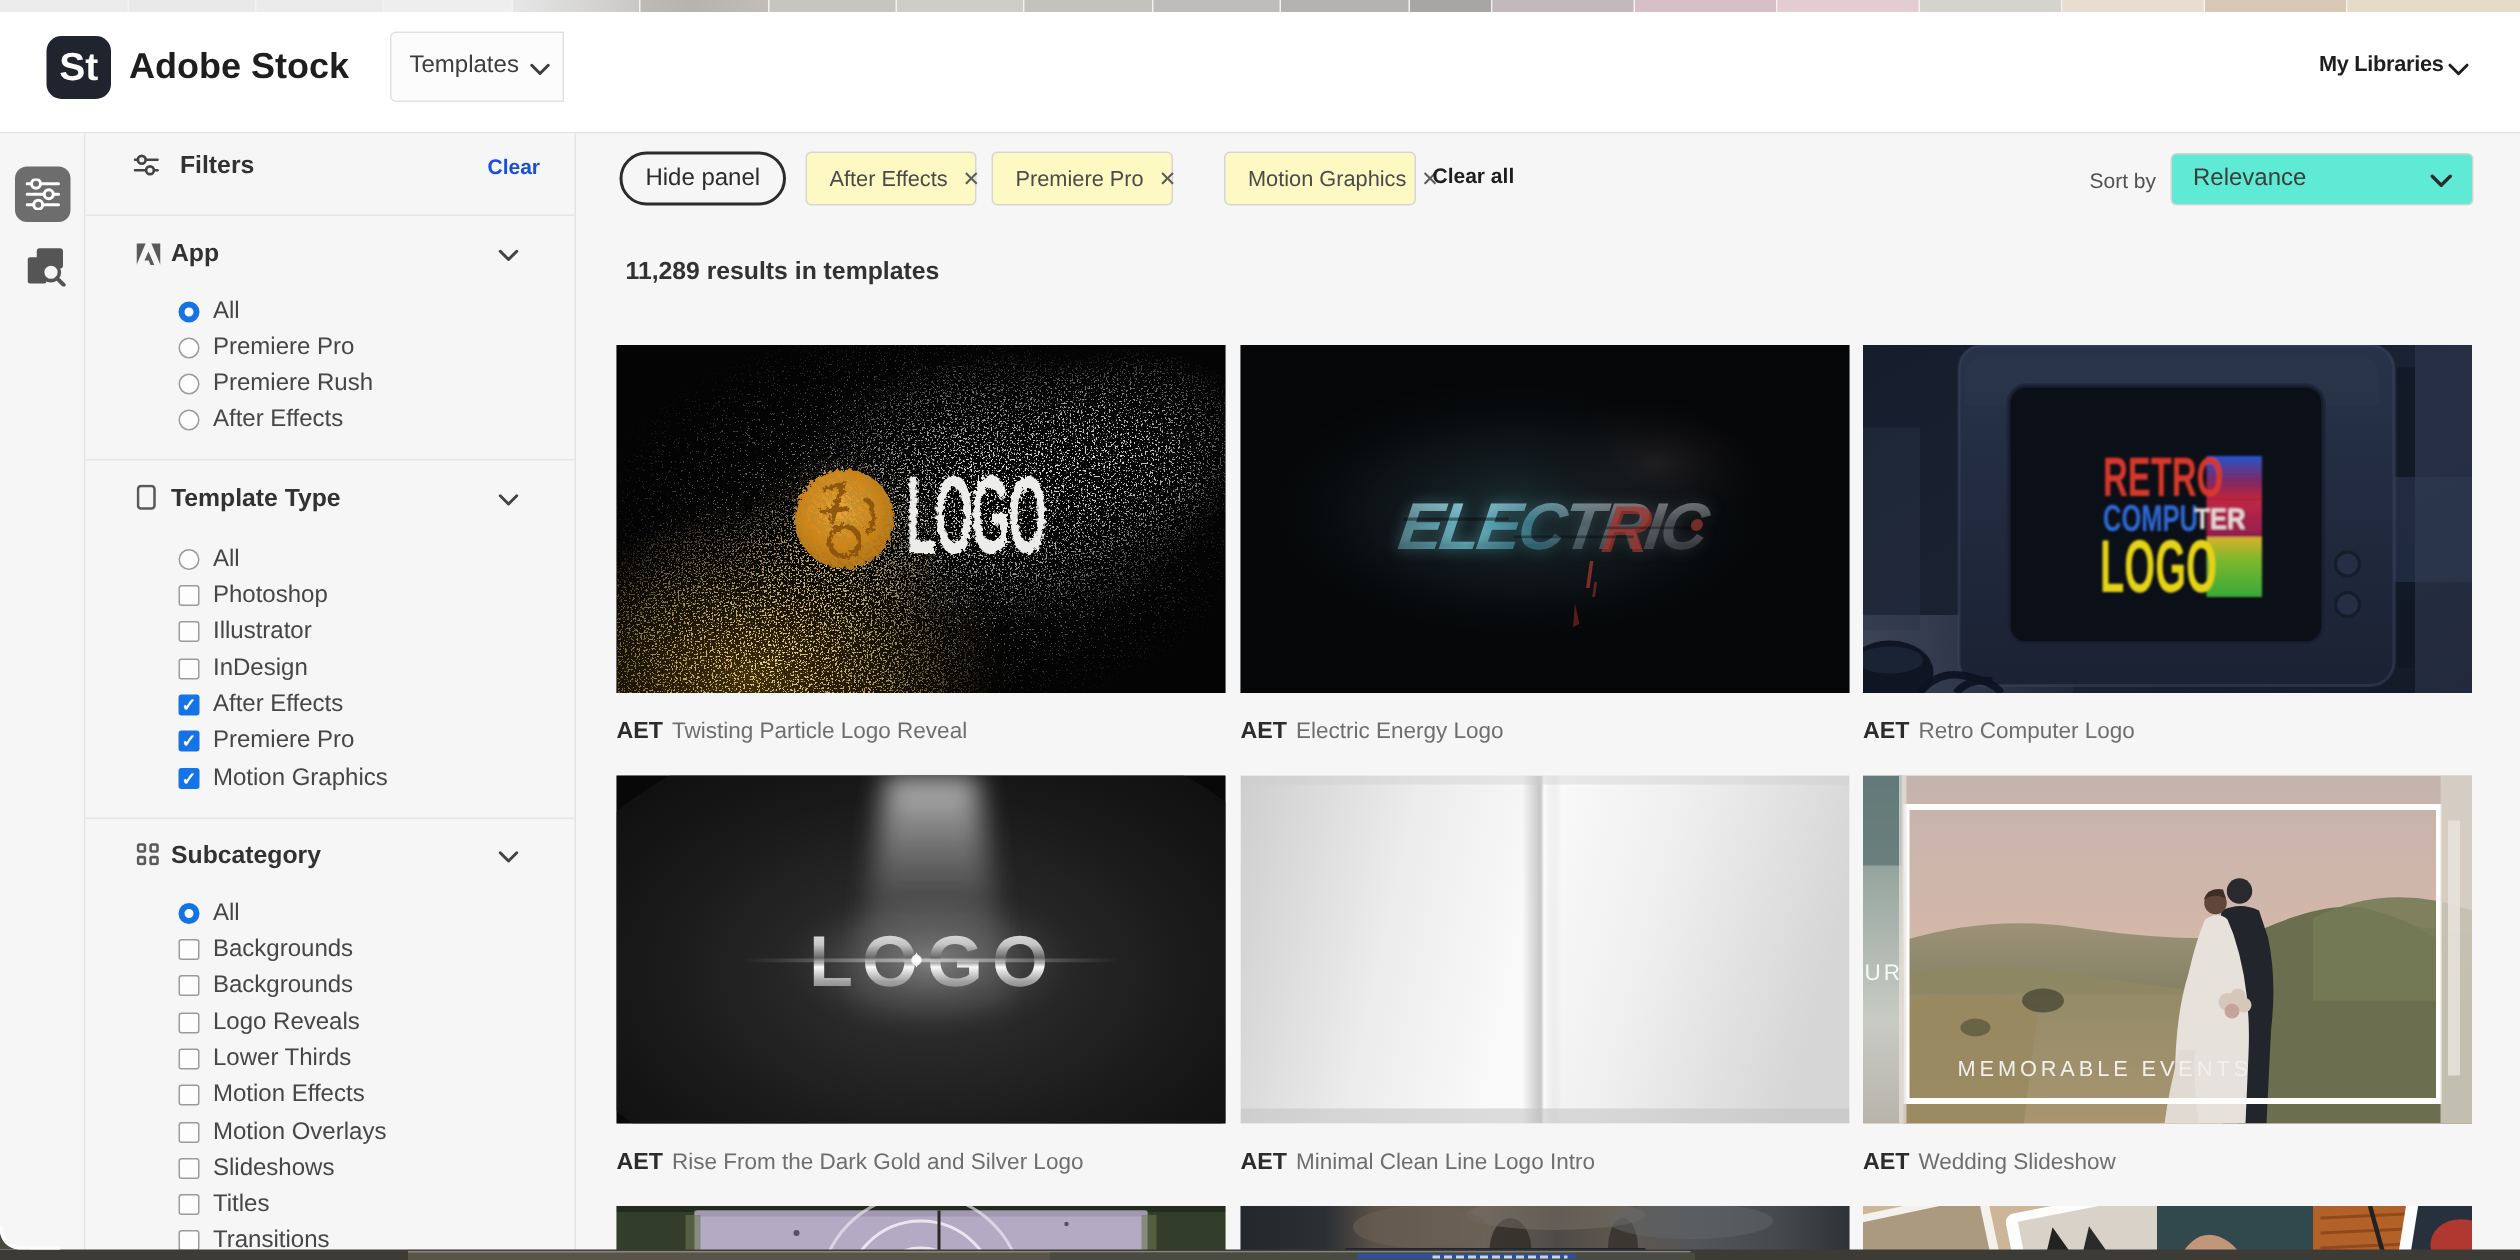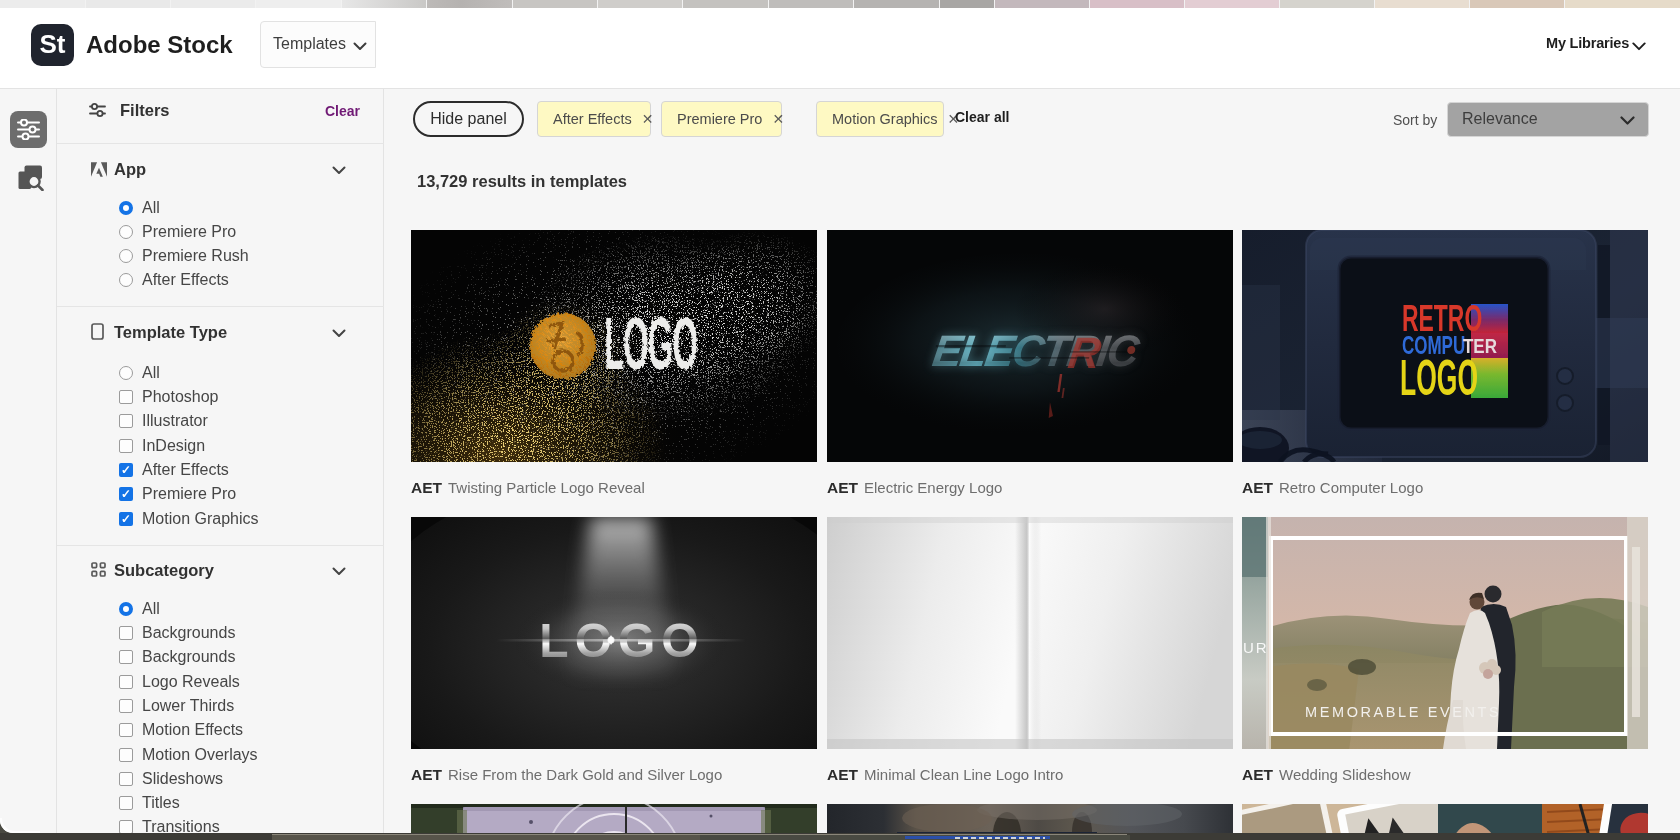--- a/index.html
+++ b/index.html
@@ -34,21 +34,21 @@
 .fitem .lbl { position:absolute; left:23px; top:0px; white-space:nowrap; }
 .radio { width:14px; height:14px; border-radius:50%; border:1.5px solid #9b9b9b; background:#fdfdfd; }
 .radio.on { border:4.5px solid #1473e6; background:#fff; }
 .cb { width:14px; height:14px; border-radius:2px; border:1.5px solid #9b9b9b; background:#fdfdfd; }
 .cb.on { border:none; background:#1473e6; color:#fff; font-size:12px; line-height:14px; text-align:center; font-weight:bold; }
 #hidepanel { position:absolute; left:413px; top:101px; width:111px; height:36px; border:2px solid #2c2c2c; border-radius:18px; background:#f6f6f6; font-size:16px; color:#2c2c2c; text-align:center; line-height:32px; }
 .chip { position:absolute; top:101px; height:36px; background:#fef9c3; border:1px solid #d5d5d5; border-radius:4px; font-size:14.5px; color:#4b4b4b; line-height:34px; padding-left:15px; white-space:nowrap; }
 .chip .x { color:#5a5a5a; font-size:14px; margin-left:10px; }
 #clearall { position:absolute; left:955px; top:109px; font-size:14px; font-weight:bold; color:#1e1e1e;text-align:right; }
 #sortby { position:absolute; left:1393px; top:112px; font-size:14px; color:#505050; }
-#relbox { position:absolute; left:1447px; top:102px; width:202px; height:35px; background:#a3a3a3; border:1px solid #d5d5d5; border-radius:4px; }
+#relbox { position:absolute; left:1447px; top:102px; width:202px; height:35px; background:#5eead4; border:1px solid #d5d5d5; border-radius:4px; }
 #relbox span { position:absolute; left:14px; top:7px; font-size:16px; color:#3d3d3d; }
 #results { position:absolute; left:417px; top:172px; font-size:16.5px; font-weight:bold; color:#323232; }
 
 .card { position:absolute; width:406px; height:232px; overflow:hidden; }
 .cap { position:absolute; font-size:15px; color:#6e6e6e; white-space:nowrap; }
 .cap b { color:#2c2c2c; margin-right:6px; font-size:15.5px; }
 
 
 #bottombar { position:absolute; left:0; top:833px; width:1680px; height:7px; background:#3c3b36; }
 </style>
@@ -117,21 +117,21 @@
 <div id="panel">
   <svg class="abs" style="left:32px;top:13px" width="17" height="17" viewBox="0 0 17 17">
         <g stroke="#444" stroke-width="1.8" stroke-linecap="round">
           <line x1="1" y1="4.5" x2="16" y2="4.5"></line>
           <line x1="1" y1="11.5" x2="16" y2="11.5"></line>
         </g>
         <circle cx="5.5" cy="4.5" r="2.6" fill="#f6f6f6" stroke="#444" stroke-width="1.8"></circle>
         <circle cx="11" cy="11.5" r="2.6" fill="#f6f6f6" stroke="#444" stroke-width="1.8"></circle>
       </svg>
   <div class="sechead" style="left:63px;top:12px;">Filters</div>
-  <div class="abs" style="left:268px;top:14px;font-size:14px;font-weight:bold;color:#701a75;">Clear</div>
+  <div class="abs" style="left:268px;top:14px;font-size:14px;font-weight:bold;color:#1d4ed8;">Clear</div>
   <div class="sep" style="top:54px"></div>
 
   <svg class="abs" style="left:34px;top:73px" width="16" height="15" viewBox="0 0 19 17">
         <path d="M11.8 0 H19 V17 Z" fill="#5a5a5a"></path>
         <path d="M7.2 0 H0 V17 Z" fill="#5a5a5a"></path>
         <path d="M9.5 6.3 L14.1 17 H11.1 L9.7 13.5 H6.3 Z" fill="#5a5a5a"></path>
       </svg>
   <div class="sechead" style="left:57px;top:71px;">App</div>
   <svg class="abs" style="left:275px;top:77px" width="14" height="9" viewBox="0 0 14 9">
         <polyline points="1.5,1.5 7,7 12.5,1.5" fill="none" stroke="#444" stroke-width="2" stroke-linecap="round" stroke-linejoin="round"></polyline>
@@ -250,21 +250,21 @@
 <div class="chip" style="left:661px;width:121px">Premiere Pro<span class="x">✕</span></div>
 <div class="chip" style="left:816px;width:128px">Motion Graphics<span class="x">✕</span></div>
 <div id="clearall">Clear all</div>
 <div id="sortby">Sort by</div>
 <div id="relbox">
       <span>Relevance</span>
   <svg class="abs" style="left:172px;top:13px" width="15" height="10" viewBox="0 0 15 10">
         <polyline points="1.5,1.5 7.5,7.5 13.5,1.5" fill="none" stroke="#2c2c2c" stroke-width="2.2" stroke-linecap="round" stroke-linejoin="round"></polyline>
       </svg>
 </div>
-<div id="results">13,729 results in templates</div>
+<div id="results">11,289 results in templates</div>
 
 <div class="card" id="card1" style="left:411px;top:230px;background:#050505">
 <svg width="406" height="232" viewBox="0 0 406 232">
 <defs>
 <filter id="spkA" x="0" y="0" width="100%" height="100%">
             <feTurbulence type="fractalNoise" baseFrequency="0.8" numOctaves="2" seed="11"></feTurbulence>
             <feColorMatrix type="matrix" values="0 0 0 0 0.93  0 0 0 0 0.93  0 0 0 0 0.91  12 12 12 0 -20.2"></feColorMatrix>
           </filter>
 <filter id="spkB" x="0" y="0" width="100%" height="100%">
             <feTurbulence type="fractalNoise" baseFrequency="0.85" numOctaves="2" seed="37"></feTurbulence>

